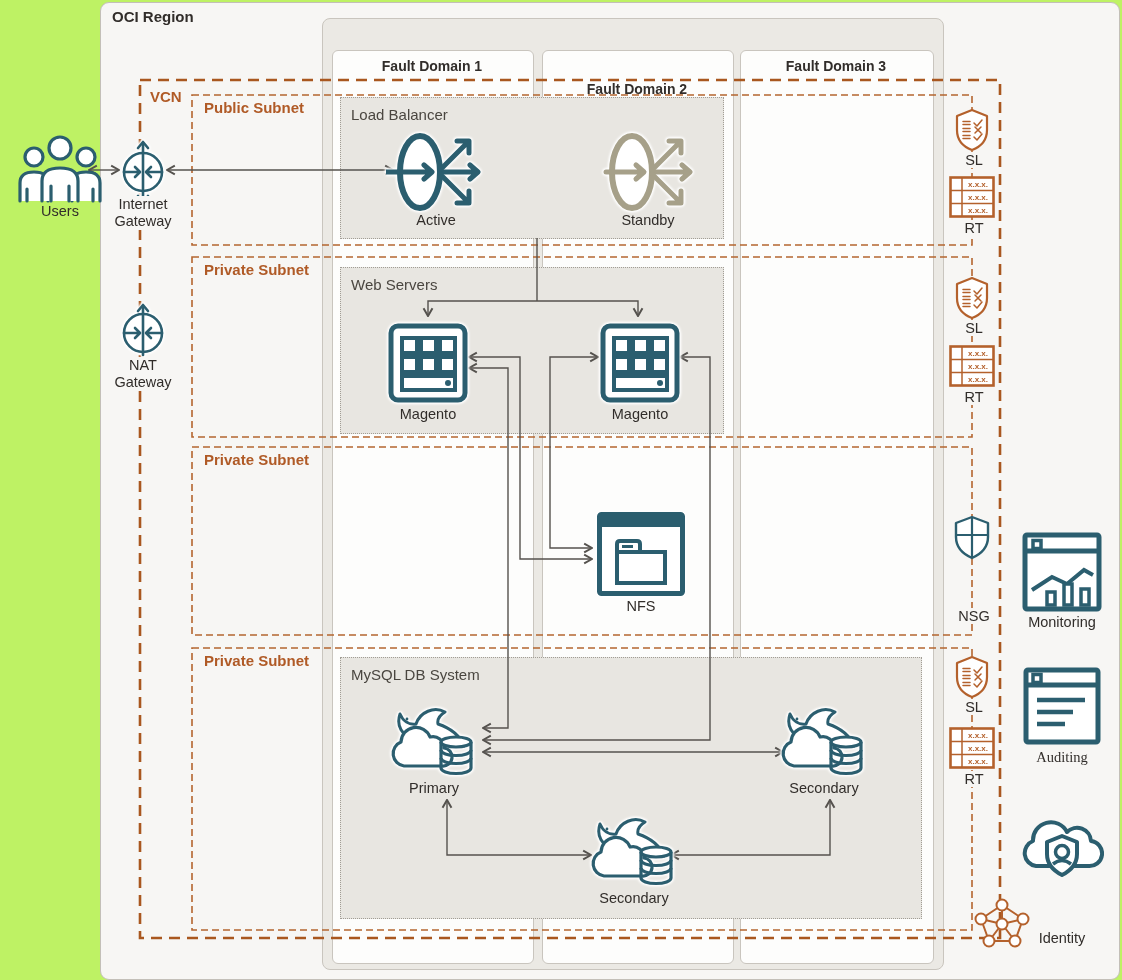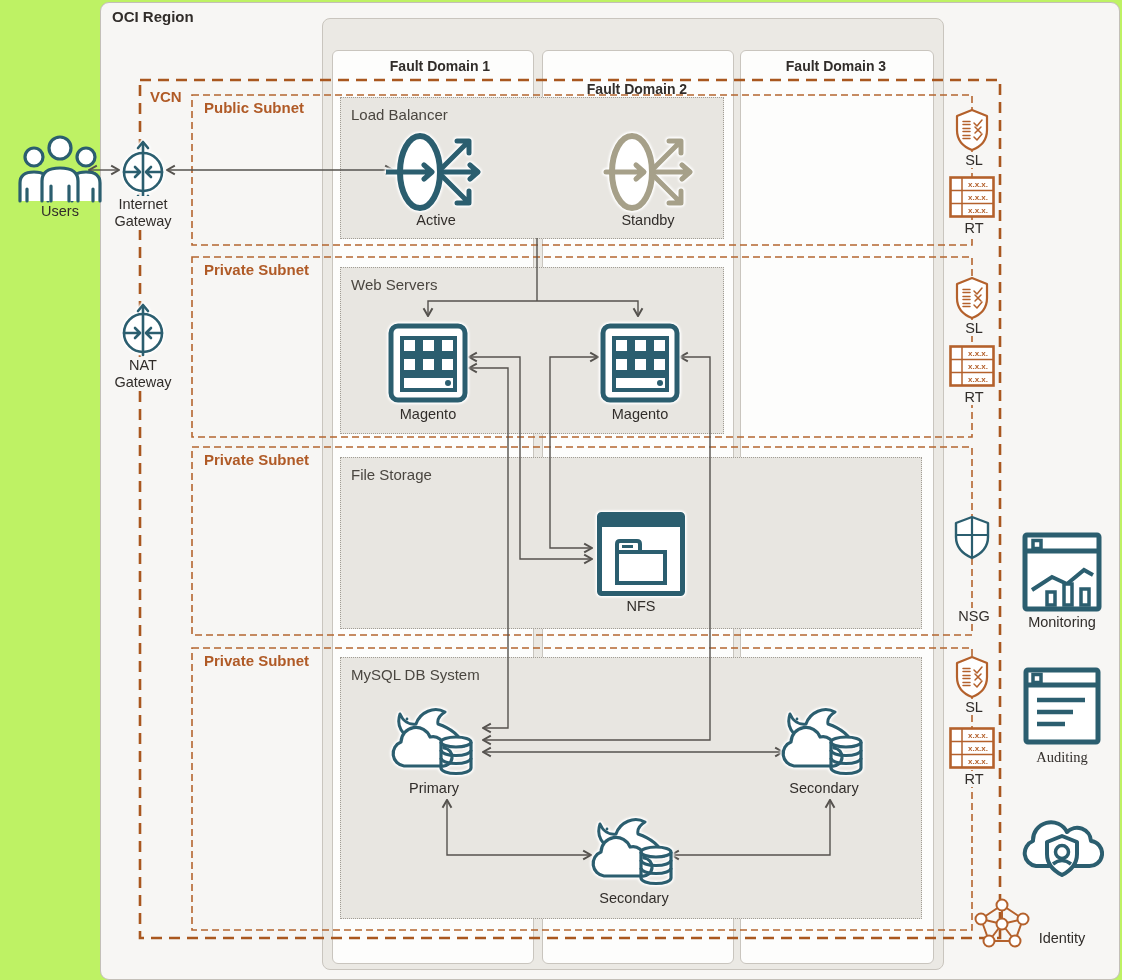--- a/index.html
+++ b/index.html
@@ -34,32 +34,29 @@
 <div id="stage">
 
   <div class="abs region-box"></div>
   <div class="abs region-label">OCI Region</div>
 
   <div class="abs ad-box"></div>
 
   <div class="abs fd-box" style="left:332px;width:200px;"></div>
   <div class="abs fd-box" style="left:542px;width:190px;"></div>
   <div class="abs fd-box" style="left:740px;width:192px;"></div>
-  <div class="abs fd-label" style="left:332px;width:200px;padding-left:8px;">Fault Domain 1</div>
+  <div class="abs fd-label" style="left:332px;width:200px;">Fault Domain 1</div>
   <div class="abs fd-label" style="left:542px;width:190px;margin-top:23px;">Fault Domain 2</div>
   <div class="abs fd-label" style="left:740px;width:192px;">Fault Domain 3</div>
 
   <div class="abs tier-box" style="left:340px;top:97px;width:382px;height:140px;">
     <div class="tier-title">Load Balancer</div>
   </div>
   <div class="abs tier-box" style="left:340px;top:267px;width:382px;height:165px;">
     <div class="tier-title">Web Servers</div>
-  </div>
-  <div class="abs tier-box" style="left:340px;top:457px;width:580px;height:170px;">
-    <div class="tier-title">File Storage</div>
   </div>
   <div class="abs tier-box" style="left:340px;top:657px;width:580px;height:260px;">
     <div class="tier-title">MySQL DB System</div>
   </div>
 
   <svg id="overlay" class="abs" width="1122" height="980" viewBox="0 0 1122 980">
     <defs>
       <marker id="ah" viewBox="0 0 8 8" refX="6.2" refY="4" markerWidth="7.5" markerHeight="8" orient="auto-start-reverse">
         <path d="M1 0.6 L7 4 L1 7.4" fill="none" stroke="#55524e" stroke-width="1.5"></path>
       </marker>

